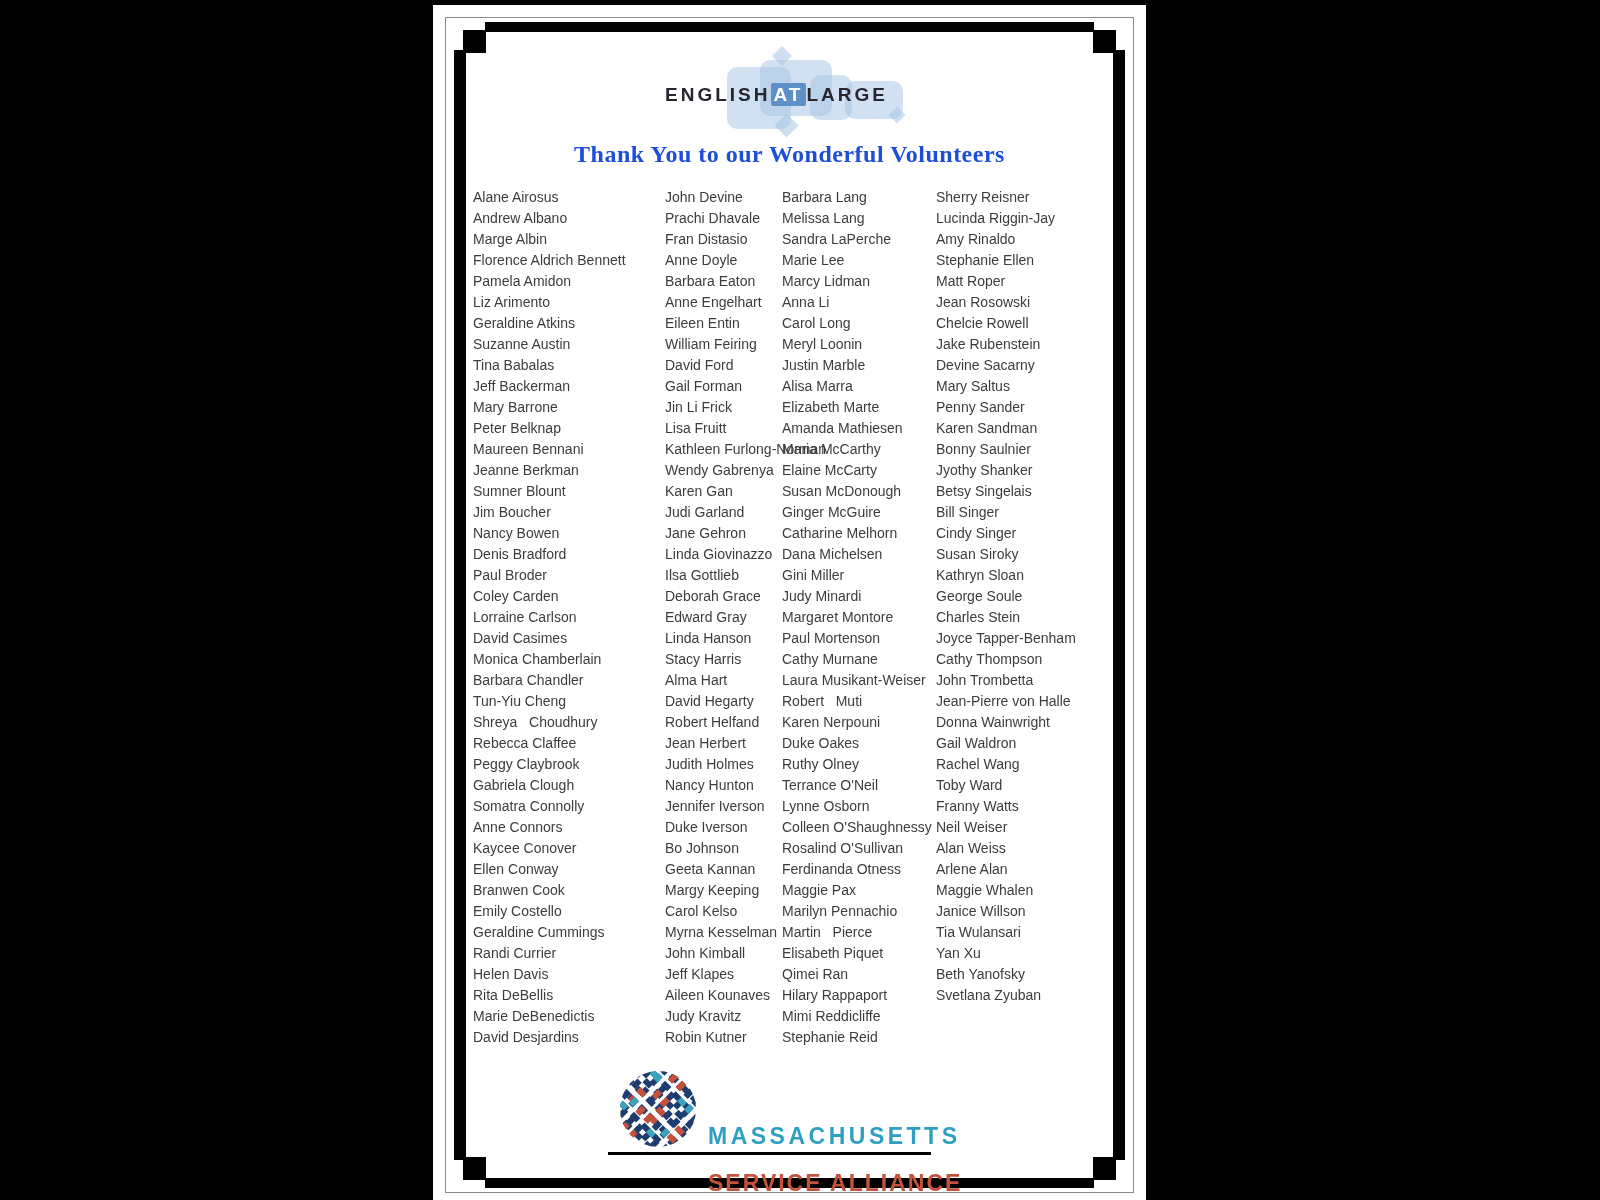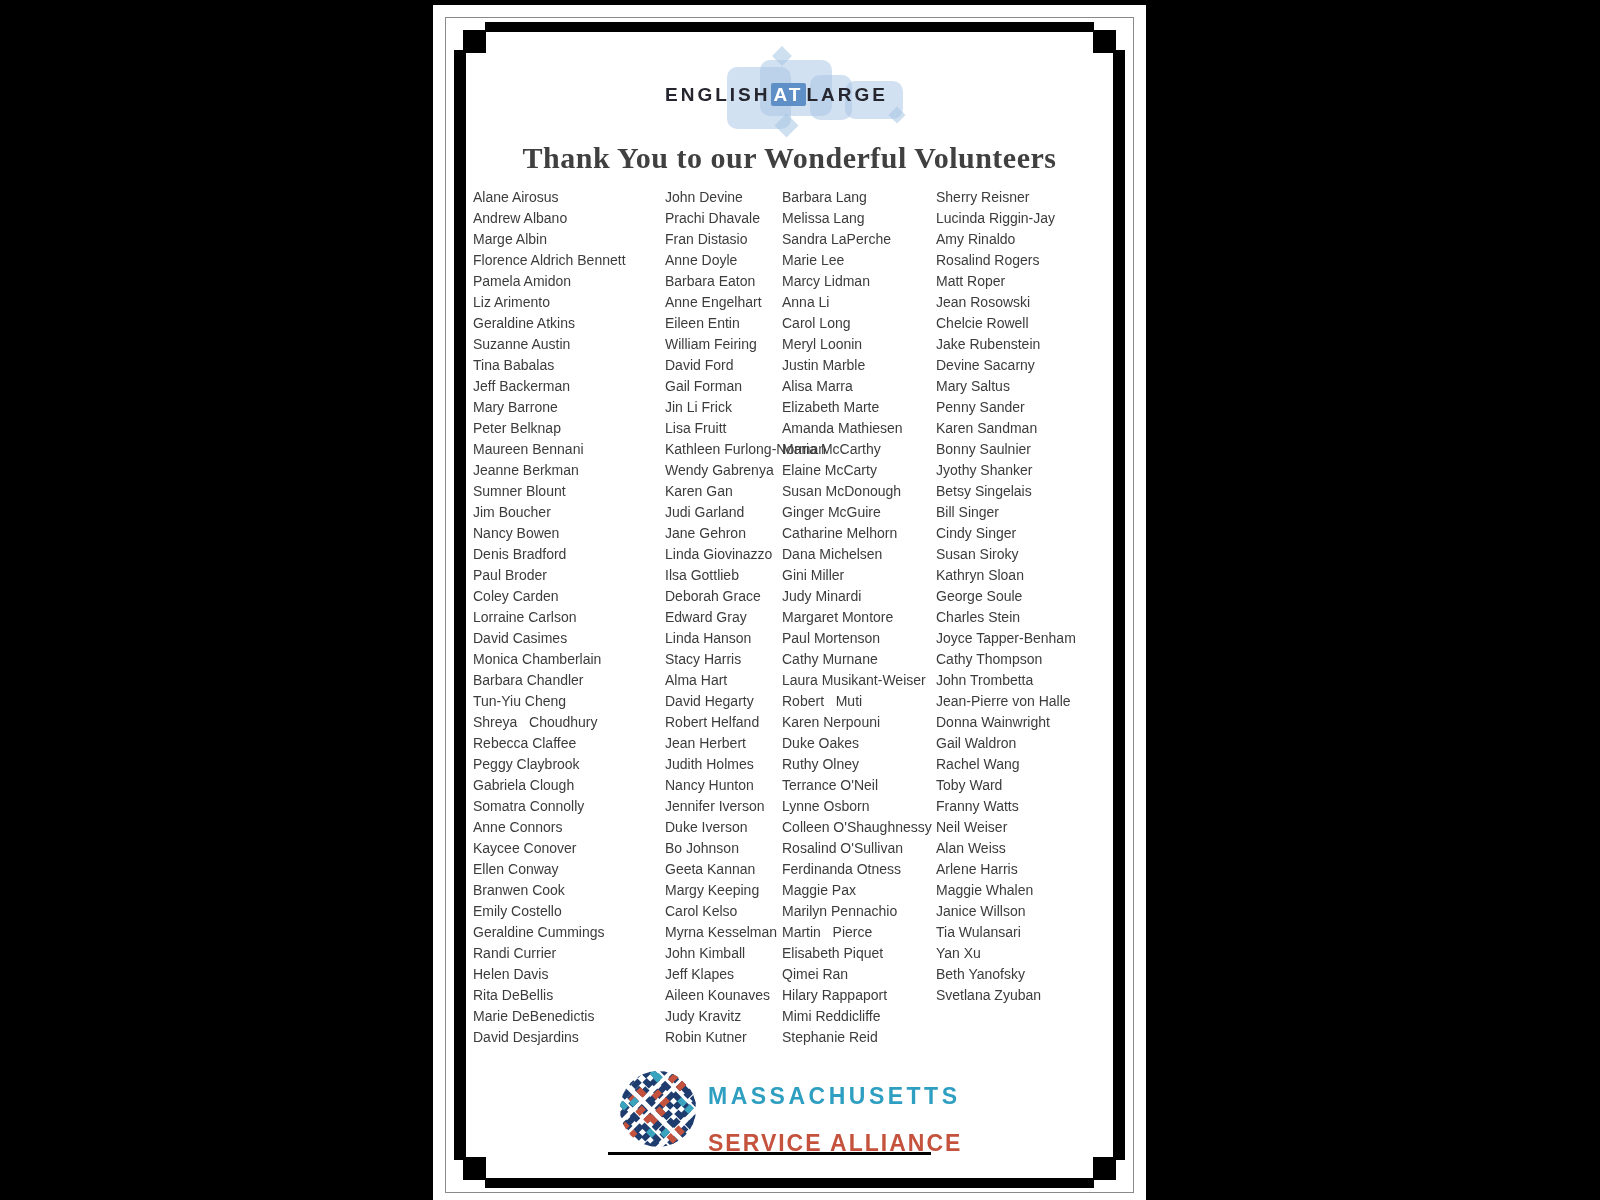--- a/index.html
+++ b/index.html
@@ -35,37 +35,37 @@
   .eal-tail{position:absolute;background:rgba(165,196,228,0.55);transform:rotate(45deg);}
   .eal-text{
     position:absolute;top:79px;left:-13px;width:100%;text-align:center;
     font-weight:bold;font-size:19px;letter-spacing:3px;color:#26262e;white-space:nowrap;
   }
   .eal-at{background:#5f8fc7;color:#ffffff;padding:1px 3px;border-radius:2px;}
 
   
   .title{
     position:absolute;top:136px;left:0;width:100%;text-align:center;
-    font-family:"Liberation Serif", serif;font-weight:bold;font-size:30px;color:#404040;
+    font-family:"Liberation Serif", serif;font-weight:bold;font-size:24px;color:#1d4ed8;
     letter-spacing:0.5px;
   }
 
   
   .col{position:absolute;top:182px;width:155px;}
   .col.c1{left:40px;}
   .col.c2{left:194px;margin-left:38px;}
   .col.c3{left:349px;}
   .col.c4{left:503px;}
   .name{font-size:14px;line-height:21px;color:#3c3c3c;white-space:pre;}
 
   
   .msa{position:absolute;left:185px;top:1064px;display:flex;align-items:flex-start;}
   .msa-icon{flex:0 0 auto;}
   .msa-textwrap{margin-left:10px;padding-top:14px;}
-  .msa-line1{color:#2f9fc1;font-size:23px;font-weight:bold;letter-spacing:3.5px;white-space:nowrap;}
+  .msa-line1{color:#2f9fc1;font-size:23px;font-weight:bold;letter-spacing:3.5px;white-space:nowrap;margin-top:40px;}
   .msa-line2{color:#c4523d;font-size:23px;font-weight:bold;letter-spacing:2px;margin-top:20px;white-space:nowrap;}
   .rule{position:absolute;left:175px;top:1147px;width:323px;height:3px;background:#000;}
 </style>
 </head>
 <body>
 
 <div class="stage">
   <div class="page">
 
     <div class="fthin"></div>
@@ -219,21 +219,21 @@
         <div class="name">Elisabeth Piquet</div>
         <div class="name">Qimei Ran</div>
         <div class="name">Hilary Rappaport</div>
         <div class="name">Mimi Reddicliffe</div>
         <div class="name">Stephanie Reid</div>
       </div>
     <div class="col c4">
         <div class="name">Sherry Reisner</div>
         <div class="name">Lucinda Riggin-Jay</div>
         <div class="name">Amy Rinaldo</div>
-        <div class="name">Rosalind Rogers</div>
+        <div class="name">Stephanie Ellen</div>
         <div class="name">Matt Roper</div>
         <div class="name">Jean Rosowski</div>
         <div class="name">Chelcie Rowell</div>
         <div class="name">Jake Rubenstein</div>
         <div class="name">Devine Sacarny</div>
         <div class="name">Mary Saltus</div>
         <div class="name">Penny Sander</div>
         <div class="name">Karen Sandman</div>
         <div class="name">Bonny Saulnier</div>
         <div class="name">Jyothy Shanker</div>
@@ -248,21 +248,21 @@
         <div class="name">Cathy Thompson</div>
         <div class="name">John Trombetta</div>
         <div class="name">Jean-Pierre von Halle</div>
         <div class="name">Donna Wainwright</div>
         <div class="name">Gail Waldron</div>
         <div class="name">Rachel Wang</div>
         <div class="name">Toby Ward</div>
         <div class="name">Franny Watts</div>
         <div class="name">Neil Weiser</div>
         <div class="name">Alan Weiss</div>
-        <div class="name">Arlene Harris</div>
+        <div class="name">Arlene Alan</div>
         <div class="name">Maggie Whalen</div>
         <div class="name">Janice Willson</div>
         <div class="name">Tia Wulansari</div>
         <div class="name">Yan Xu</div>
         <div class="name">Beth Yanofsky</div>
         <div class="name">Svetlana Zyuban</div>
       </div>
 
     <div class="msa">
       <svg class="msa-icon" width="80" height="80" viewBox="0 0 80 80">

